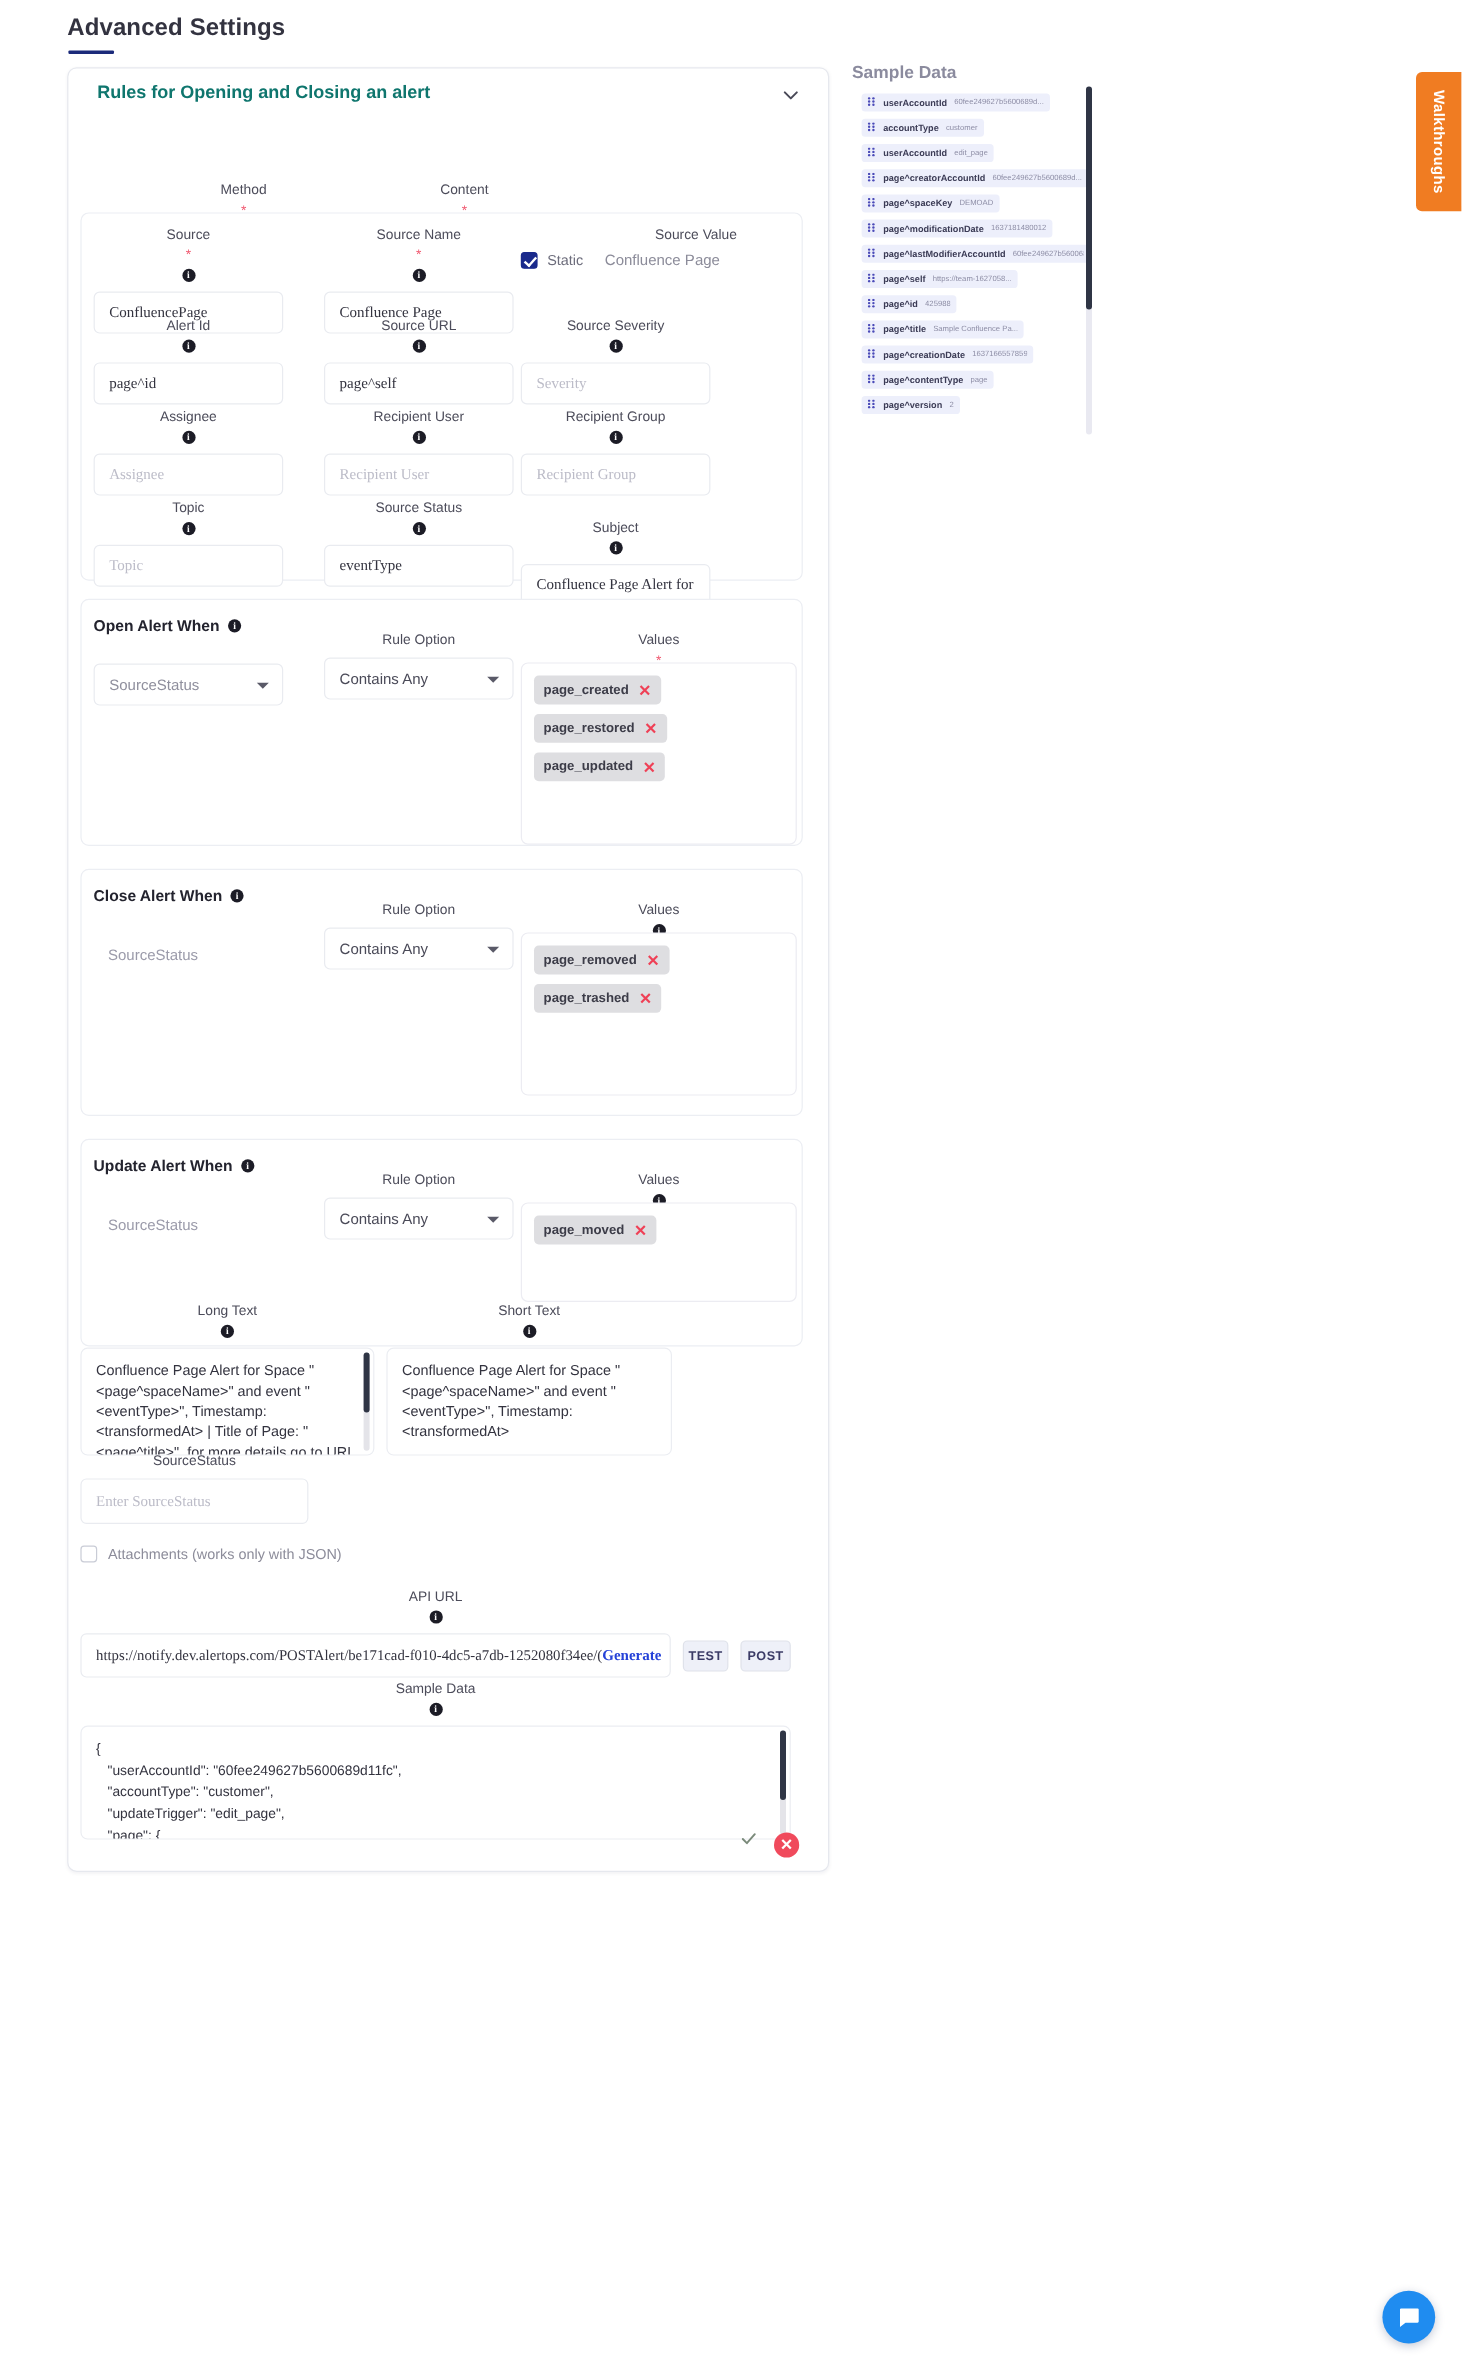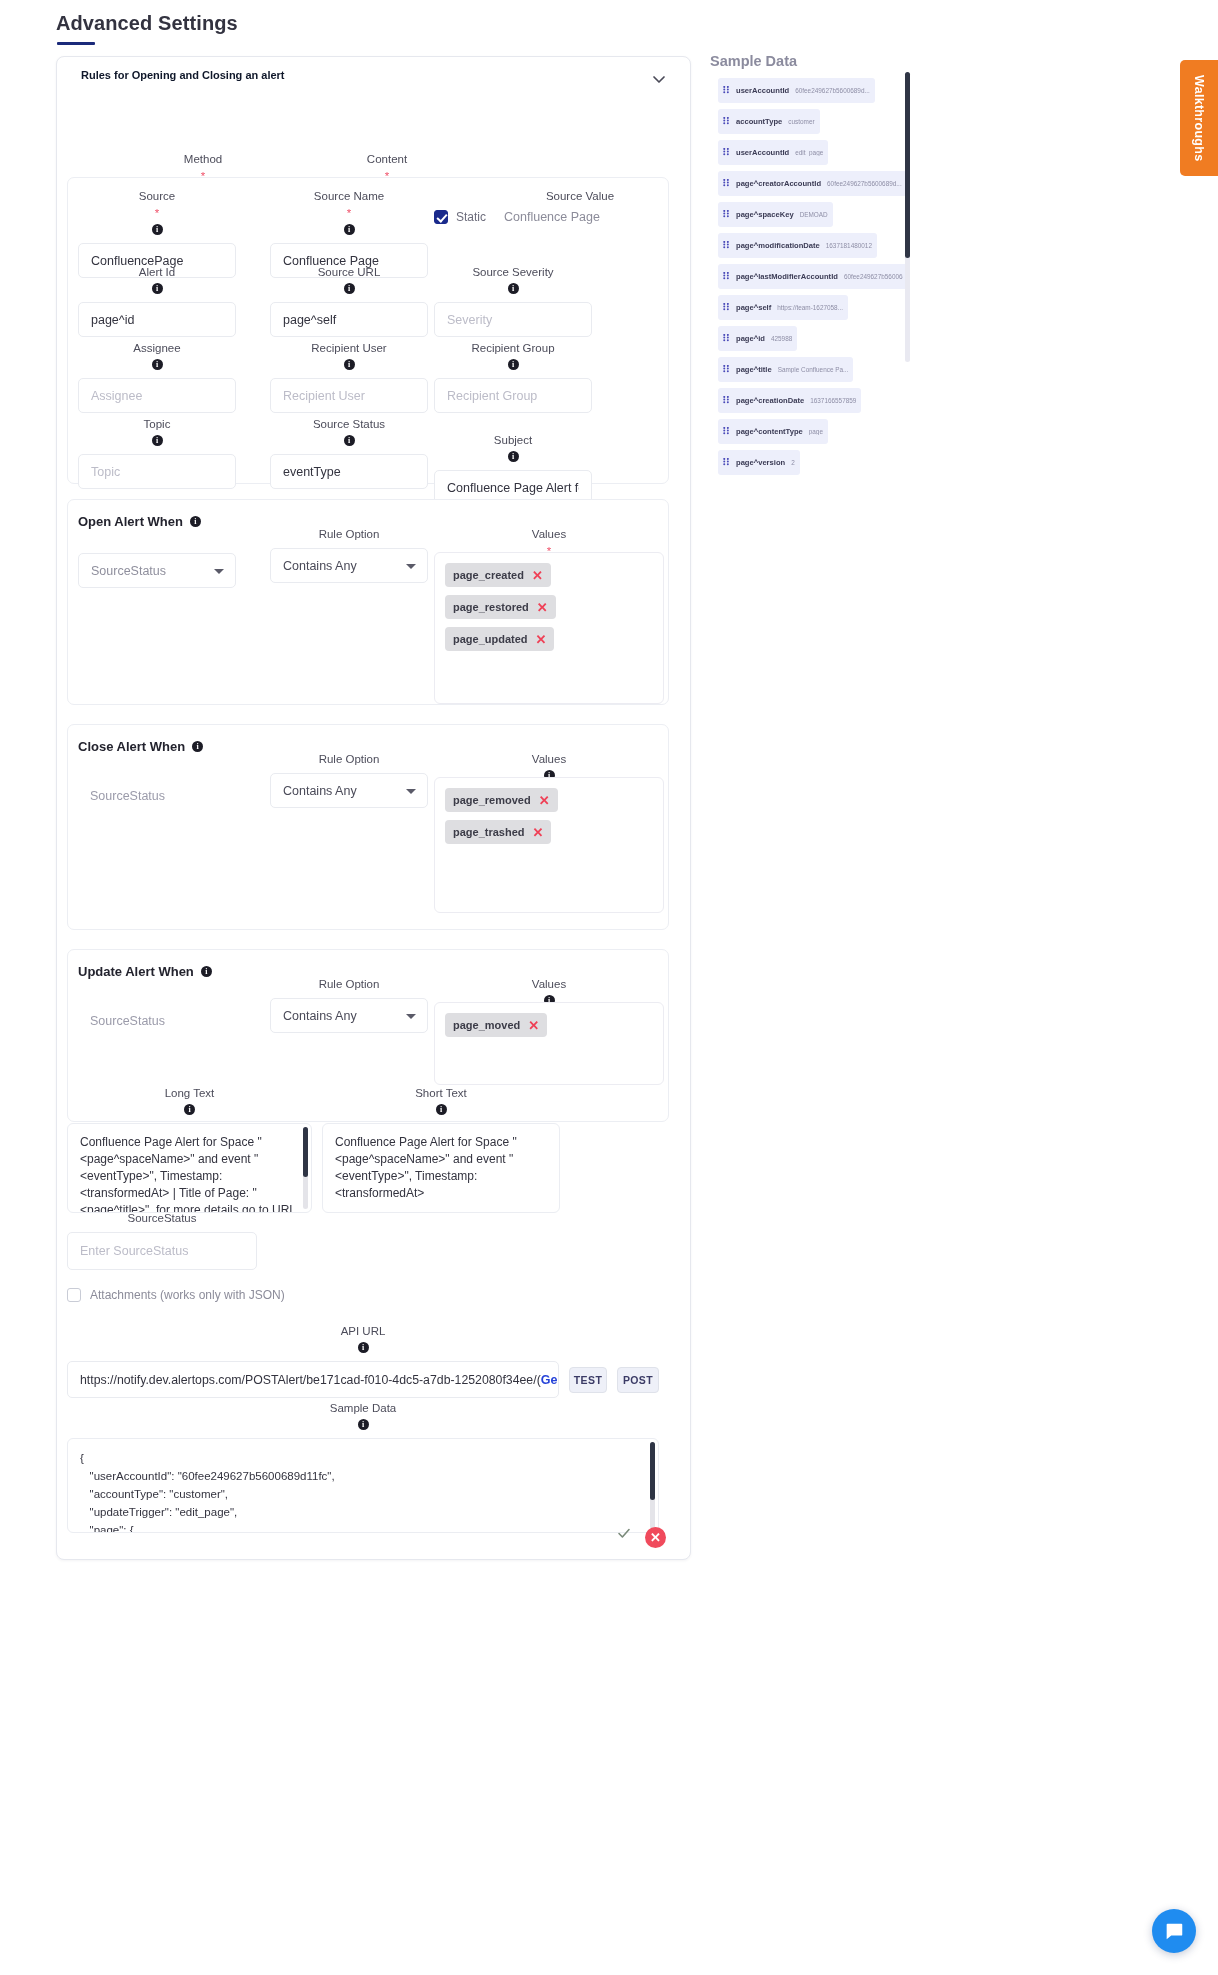--- a/index.html
+++ b/index.html
@@ -29,21 +29,21 @@
     position: absolute; left: 56px; top: 56px;
     width: 635px; height: 1504px;
     background: #fff; border: 1px solid #e6e8ee; border-radius: 8px;
     box-shadow: 0 1px 3px rgba(20,25,60,.05);
   }
   .card-header {
     position: absolute; left: 0; top: 0; width: 100%; height: 42px;
   }
   .card-header-title {
     position: absolute; left: 24px; top: 12px;
-    font-size: 11px; font-weight: bold; color: #0f172a;
+    font-size: 15px; font-weight: bold; color: #0f766e;
   }
   .chevron-btn {
     position: absolute; right: 22px; top: 13px;
     width: 18px; height: 18px; cursor: pointer;
   }
   .chevron-btn svg { display:block; }
 
   
   .fld-label {
     font-size: 11.5px; color: #4c4c5a; display: flex; align-items: center; gap: 5px;
@@ -53,21 +53,21 @@
   .req { color: #f0556d; font-size: 11.5px; }
   .info-icon {
     display:inline-flex; width: 11px; height: 11px; border-radius: 50%;
     background: #1c1c26; color:#fff; font-size: 8px; line-height: 11px;
     align-items:center; justify-content:center; font-weight:bold;
     font-family: "Liberation Serif", serif;
   }
   .inp {
     width: 100%; height: 35px; border: 1px solid #e9ebf0; border-radius: 5px;
     background: #fff; font-size: 12.5px; color: #33333f; padding: 4px 12px;
-    font-family: Liberation Sans, sans-serif; outline: none;
+    font-family: Liberation Serif, serif; outline: none;
   }
   .inp::placeholder { color: #bcbcc8; }
   .sel {
     position: relative; width: 100%; height: 35px;
     border: 1px solid #e9ebf0; border-radius: 5px; background: #fff;
     display:flex; align-items:center; padding: 0 12px;
     font-size: 12.5px; color: #4a4a58; cursor: pointer;
   }
   .sel.muted { color:#8f8f9d; }
   .caret {
@@ -160,21 +160,21 @@
   }
 
   
   .sd-title {
     position: absolute; left: 710px; top: 53px;
     font-size: 14.5px; font-weight: bold; color: #8b8b9e;
   }
   .sd-list { position: absolute; left: 718px; top: 78px; width: 190px; }
   .sd-item {
     display:flex; align-items:center; gap: 6px;
-    background: #edeffb; border-radius: 3px; height: 25px;
+    background: #edeffb; border-radius: 3px; height: 15px;
     margin-bottom: 6px; padding: 0 5px; width: max-content; max-width: 190px;
     cursor: grab;
   }
   .dots { width: 7px; height: 9px; flex: none; }
   .sd-key { font-size: 7.6px; font-weight: bold; color: #3b3b55; white-space: nowrap; }
   .sd-val { font-size: 6.4px; color: #8e8ea6; white-space: nowrap; overflow:hidden; max-width: 108px; }
   .sd-track {
     position:absolute; left: 905px; top: 72px; width: 5px; height: 290px;
     background: #e9e9f1; border-radius: 3px;
   }

